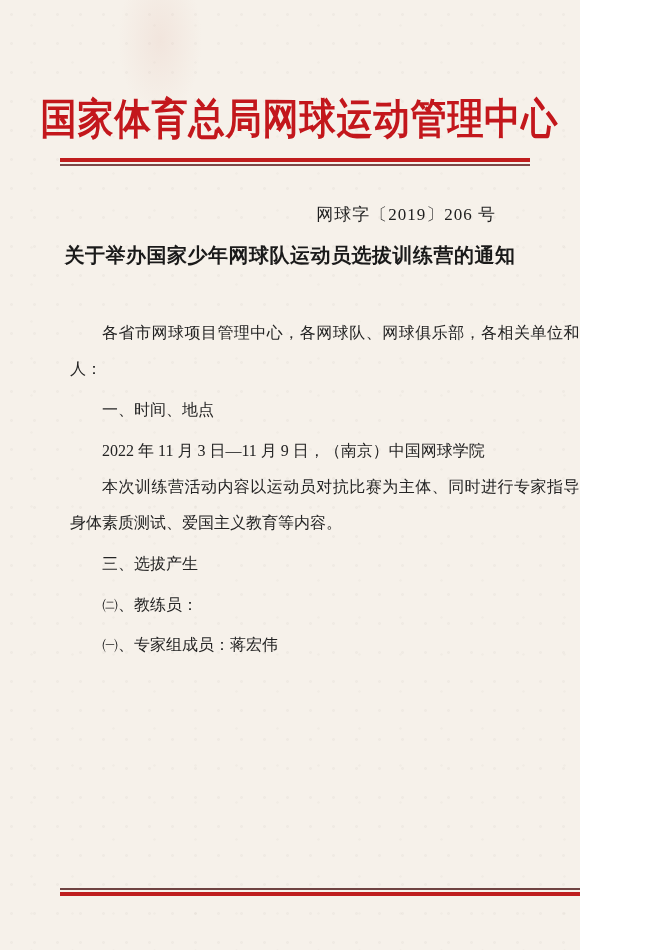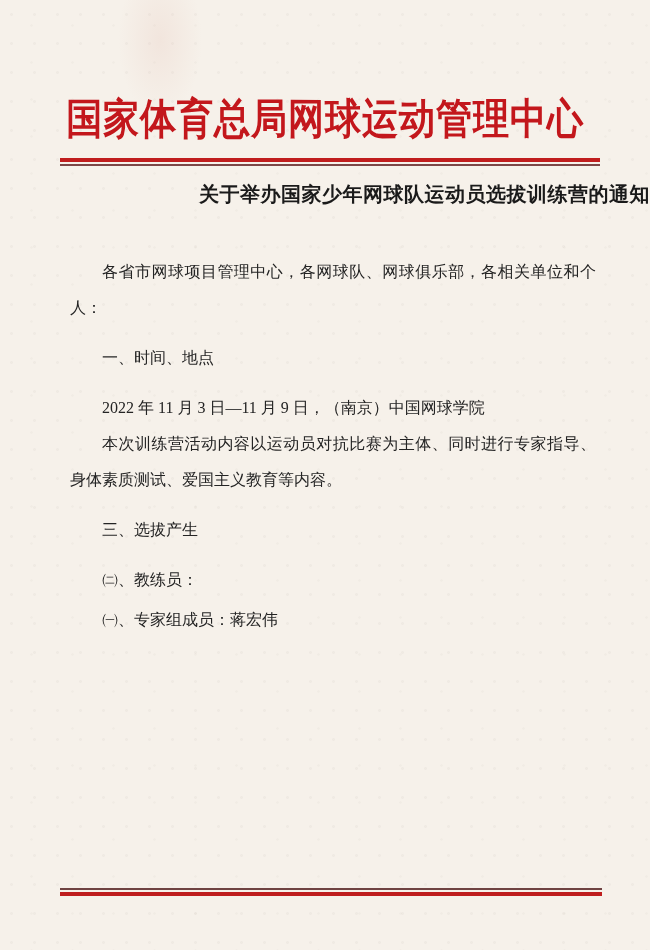--- a/index.html
+++ b/index.html
@@ -1,18 +1,18 @@
 <!DOCTYPE html>
 <html><head>
 <meta charset="utf-8">
 <style>
   html,body{margin:0;padding:0;}
   .page{
     position:relative;
-    width:650px;height:950px;
+    width:580px;height:950px;
     overflow:hidden;
     background-color:#f6f1ea;
     background-image:
       radial-gradient(ellipse 60px 110px at 160px 40px, rgba(222,175,162,.18), transparent 70%),
       radial-gradient(rgba(125,105,92,.05) 1px, transparent 1.6px),
       radial-gradient(rgba(125,105,92,.04) 1px, transparent 1.6px);
     background-size:auto, 23px 29px, 41px 37px;
     background-position:0 0, 0 0, 11px 7px;
     font-family:"Liberation Serif","DejaVu Serif",serif;
     color:#262626;
@@ -40,37 +40,37 @@
     margin-top:37px;
     padding-right:84px;
     text-align:right;
     font-size:17px;
     line-height:24px;
     color:#1f1f1f;
     letter-spacing:1px;
   }
   .doc-title{
     margin:15px 0 0 0;
-    text-align:right;
+    text-align:center;
     font-size:20px;
     line-height:27px;
     font-weight:bold;
     color:#1a1a1a;
     letter-spacing:.5px;
   }
   .body-text{
     margin:46px 54px 0 70px;
     width:526px;
     font-size:16px;
     line-height:36px;
     text-align:justify;
     color:#242424;
   }
   .para{margin:0;text-indent:2em;}
-  .para.heading{margin:14px 0;}
+  .para.heading{margin:5px 0;}
   .para.item{margin:4px 0 0 0;}
   .foot-rule{
     position:absolute;
     left:60px;
     top:888px;
     width:542px;
     height:2px;
     border-top:2px solid #6f4342;
     border-bottom:4px solid #bf1e1e;
   }
@@ -78,20 +78,21 @@
 </head>
 <body>
 
 <div class="page">
 
   <header>
     <h1 class="org-name">国家体育总局网球运动管理中心</h1>
     <div class="head-rule"></div>
   </header>
 
+  <div class="doc-number">网球字〔2019〕206 号</div>
 
   <h2 class="doc-title">关于举办国家少年网球队运动员选拔训练营的通知</h2>
 
   <main class="body-text">
     <p class="para">各省市网球项目管理中心，各网球队、网球俱乐部，各相关单位和个人：</p>
 
 
     <p class="para heading">一、时间、地点</p>
     <p class="para">2022 年 11 月 3 日—11 月 9 日，（南京）中国网球学院</p>
 

